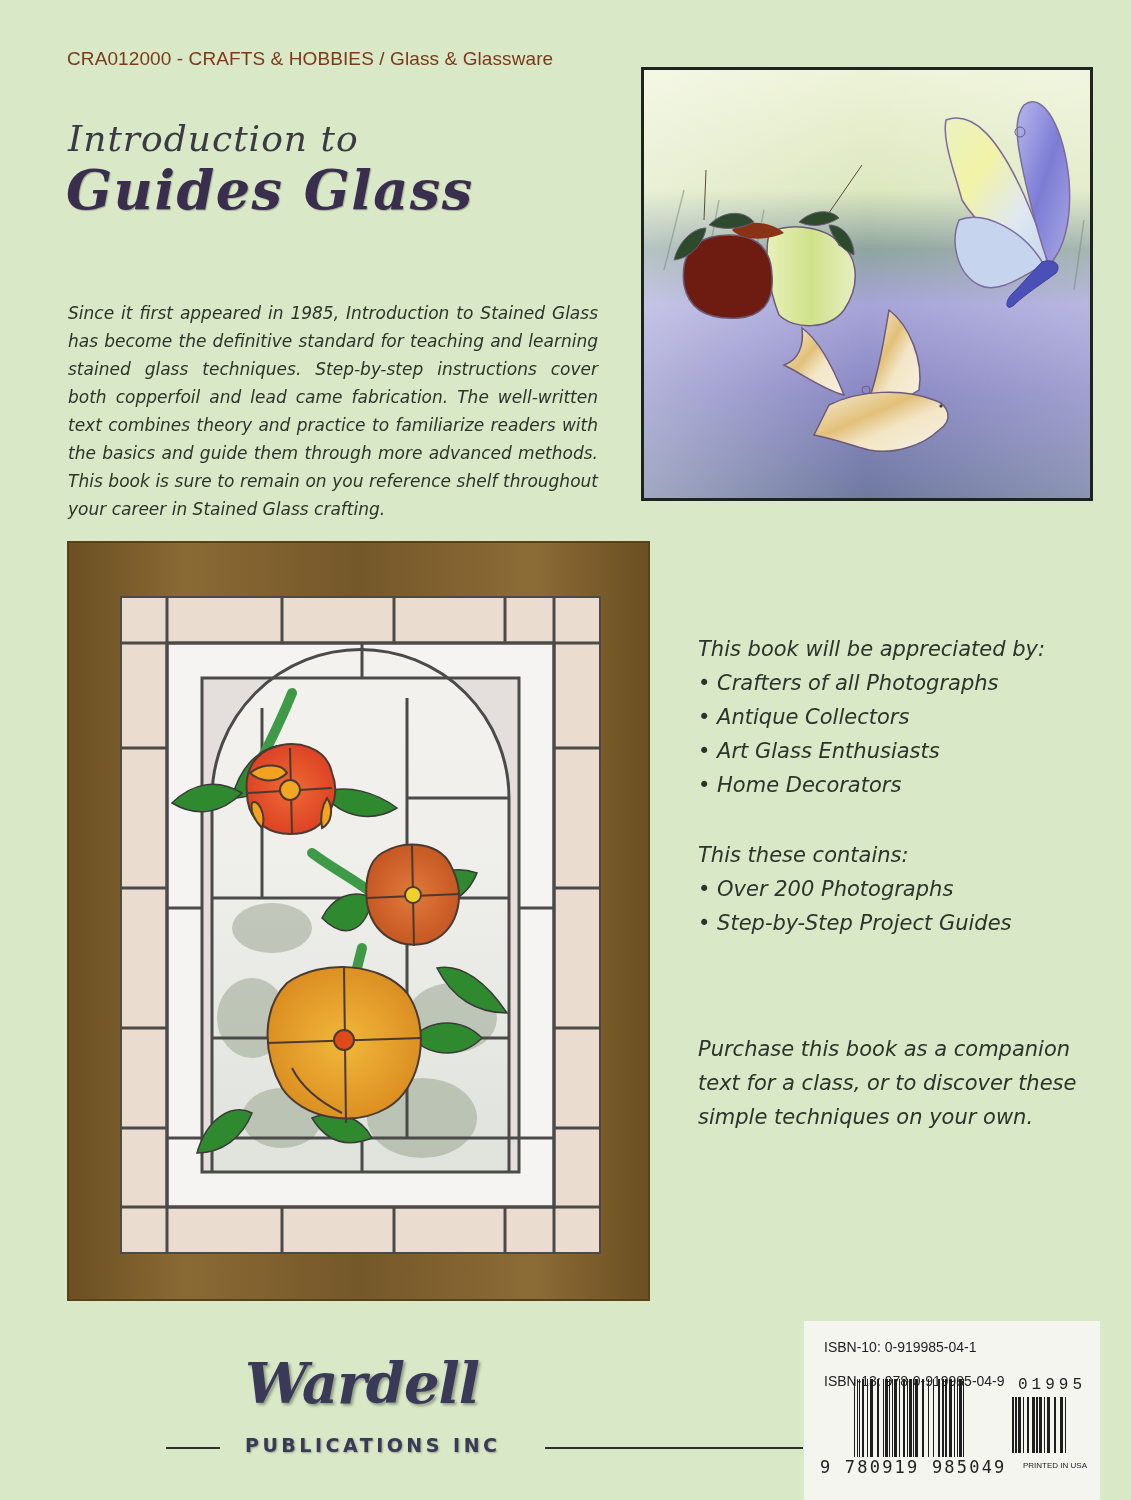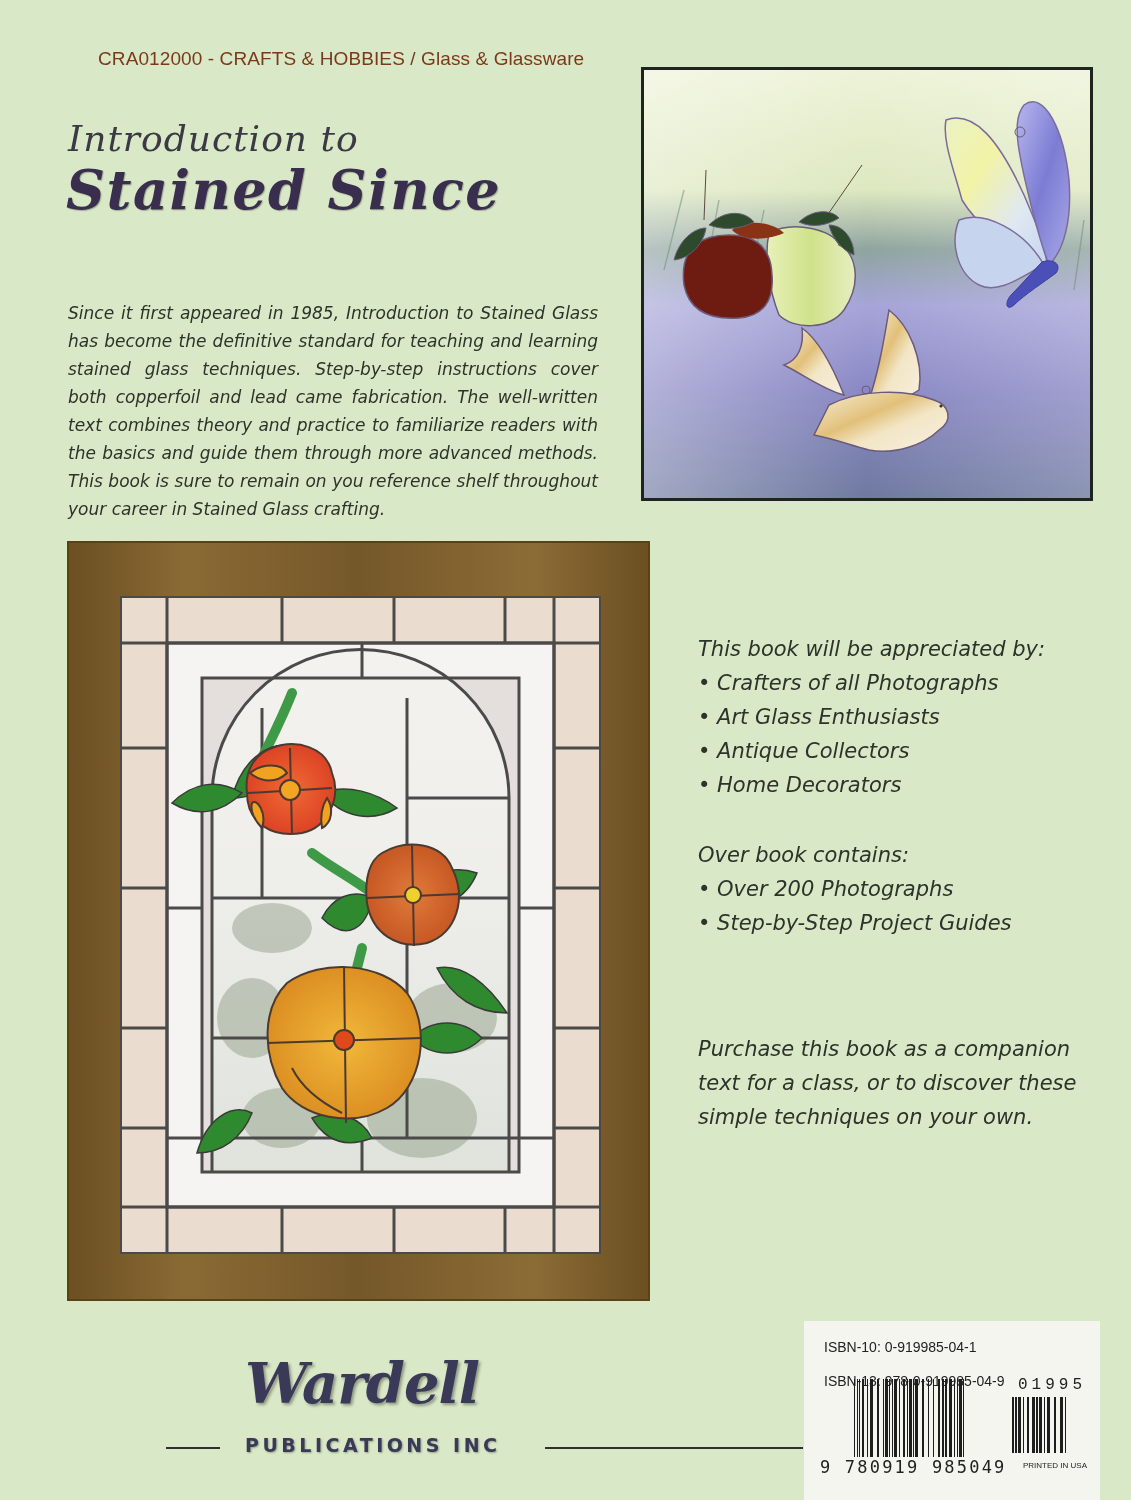--- a/index.html
+++ b/index.html
@@ -4,21 +4,21 @@
   <style>
     html, body { margin: 0; padding: 0; }
     body {
       width: 1131px; height: 1500px; position: relative; overflow: hidden;
       background: #d9e8c6;
       font-family: "DejaVu Sans", sans-serif;
     }
     .category {
       position: absolute; left: 67px; top: 48px;
       font-family: "Liberation Sans", sans-serif;
-      font-size: 19px; color: #7a3a1a; letter-spacing: 0.1px; margin-left: 31px;
+      font-size: 19px; color: #7a3a1a; letter-spacing: 0.1px;
     }
     .title-sub {
       position: absolute; left: 68px; top: 118px;
       font-family: "DejaVu Serif", serif; font-style: italic;
       font-size: 36px; color: #3b3a44; letter-spacing: 1px;
     }
     .title-main {
       position: absolute; left: 66px; top: 158px;
       font-family: "DejaVu Serif", serif; font-weight: bold; font-style: italic;
       font-size: 54px; color: #3a2e4e; letter-spacing: 1.5px;
@@ -96,21 +96,21 @@
       font-family: Liberation Mono, monospace; font-size: 16px; color: #222; letter-spacing: 4px;
     }
     .printed { position: absolute; left: 219px; top: 140px; font-family: "Liberation Sans", sans-serif; font-size: 8px; color: #222; }
   </style>
 </head>
 <body>
 
 <div class="category">CRA012000 - CRAFTS &amp; HOBBIES / Glass &amp; Glassware</div>
 
 <div class="title-sub">Introduction to</div>
-<div class="title-main">Stained Since</div>
+<div class="title-main">Guides Glass</div>
 
 <p class="blurb">Since it first appeared in 1985, Introduction to Stained Glass has become the definitive standard for teaching and learning stained glass techniques. Step-by-step instructions cover both copperfoil and lead came fabrication. The well-written text combines theory and practice to familiarize readers with the basics and guide them through more advanced methods. This book is sure to remain on you reference shelf throughout your career in Stained Glass crafting.</p>
 
 <div class="photo-top">
   <svg width="446" height="428" viewBox="0 0 446 428">
     <defs>
       <linearGradient id="haze" x1="0" y1="0" x2="1" y2="0">
         <stop offset="0" stop-color="#ffffff" stop-opacity="0.35"></stop>
         <stop offset="0.5" stop-color="#ffffff" stop-opacity="0"></stop>
         <stop offset="1" stop-color="#ffffff" stop-opacity="0.2"></stop>
@@ -290,28 +290,28 @@
         <circle cx="222" cy="442" r="10" fill="#e04a1a"></circle>
       </g>
     </svg>
   </div>
 </div>
 
 <div class="side-list">
   <p class="head">This book will be appreciated by:</p>
   <ul>
     <li>Crafters of all Photographs</li>
+    <li>Antique Collectors</li>
     <li>Art Glass Enthusiasts</li>
-    <li>Antique Collectors</li>
     <li>Home Decorators</li>
   </ul>
 </div>
 
 <div class="side-list contains">
-  <p class="head">Over book contains:</p>
+  <p class="head">This these contains:</p>
   <ul>
     <li>Over 200 Photographs</li>
     <li>Step-by-Step Project Guides</li>
   </ul>
 </div>
 
 <p class="purchase">Purchase this book as a companion text for a class, or to discover these simple techniques on your own.</p>
 
 <div class="publisher">
   <div class="pub-name">Wardell</div>

